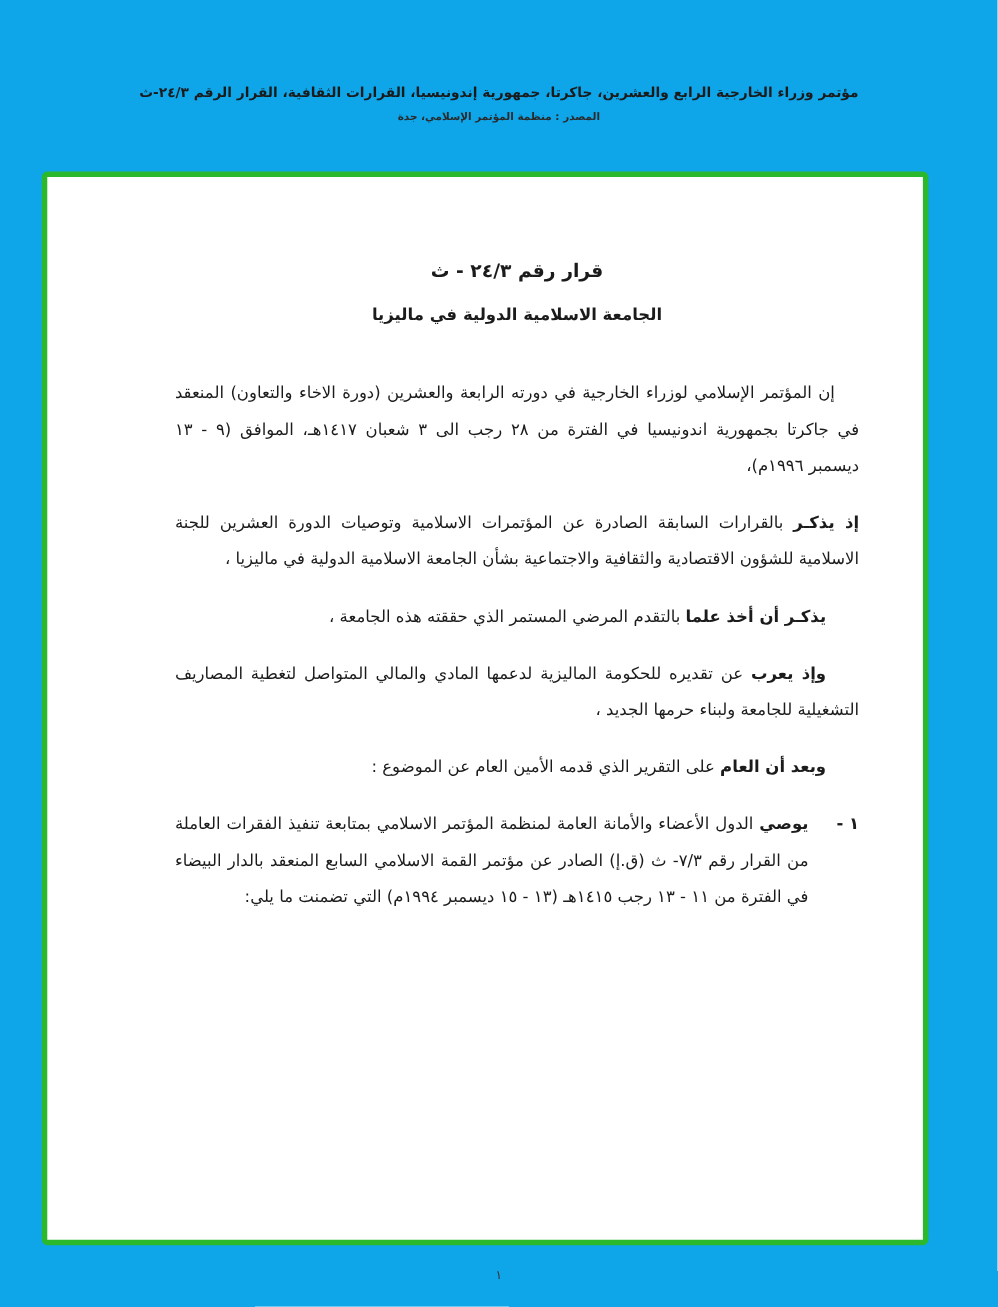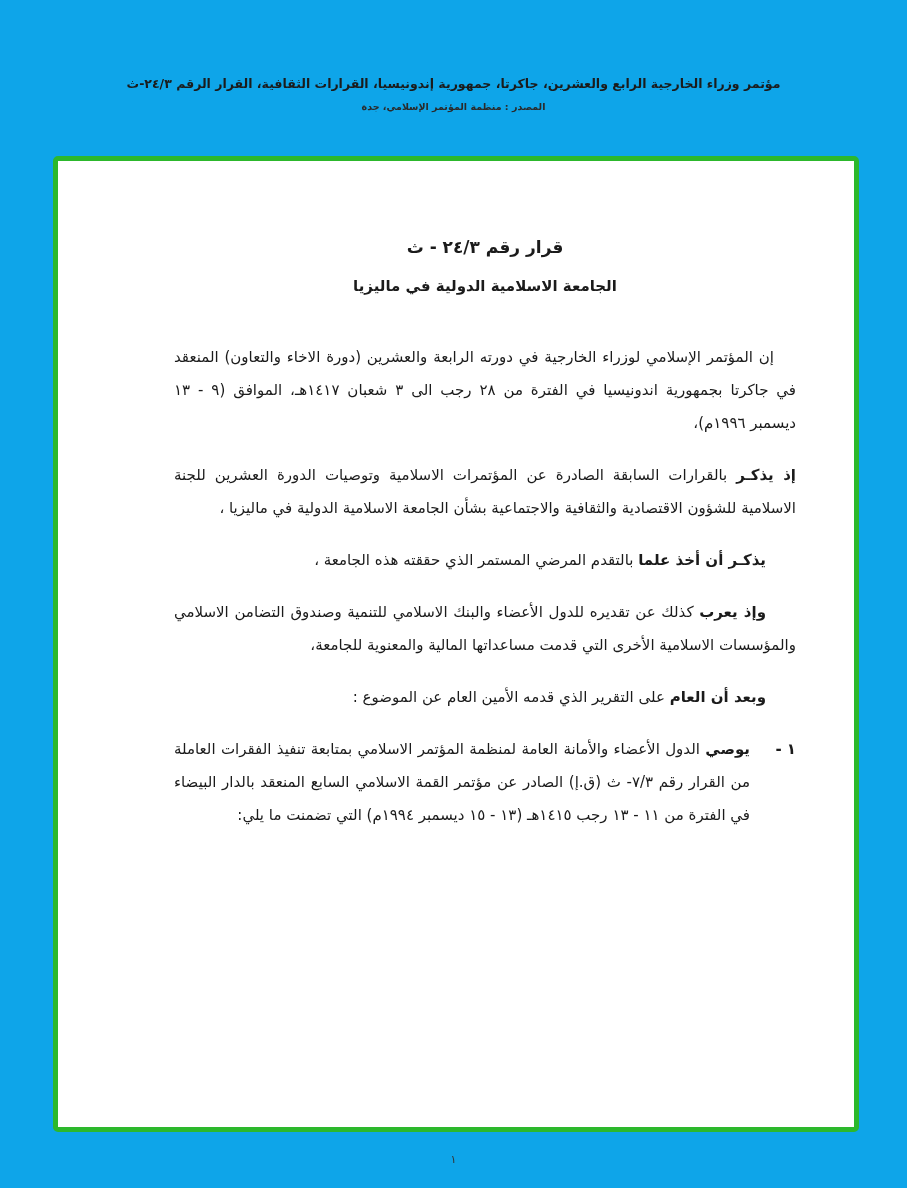--- a/index.html
+++ b/index.html
@@ -24,21 +24,21 @@
   }
   .top-header .line2{
     font-size:9.5px;
     font-weight:bold;
     margin-top:10px;
     color:#2a2a2a;
   }
   
   .frame{
     position:absolute;
-    left:53px;top:156px;
+    left:38px;top:156px;
     width:796px;height:966px;
     border:5px solid #2cb82c;
     border-radius:5px;
     background:#ffffff;
   }
   .content{
     direction:rtl;
     padding:76px 58px 0 116px;
     text-align:justify;
   }
@@ -111,25 +111,25 @@
       <p class="para flush">
         <span class="lead">إذ يذكـر</span>
         <span>بالقرارات السابقة الصادرة عن المؤتمرات الاسلامية وتوصيات الدورة العشرين للجنة الاسلامية للشؤون الاقتصادية والثقافية والاجتماعية بشأن الجامعة الاسلامية الدولية في ماليزيا ،</span>
       </p>
 
       <p class="para">
         <span class="lead">يذكـر أن أخذ علما</span>
         <span>بالتقدم المرضي المستمر الذي حققته هذه الجامعة ،</span>
       </p>
 
-
       <p class="para">
         <span class="lead">وإذ يعرب</span>
-        <span>كذلك عن تقديره للدول الأعضاء والبنك الاسلامي للتنمية وصندوق التضامن الاسلامي والمؤسسات الاسلامية الأخرى التي قدمت مساعداتها المالية والمعنوية للجامعة،</span>
+        <span>عن تقديره للحكومة الماليزية لدعمها المادي والمالي المتواصل لتغطية المصاريف التشغيلية للجامعة ولبناء حرمها الجديد ،</span>
       </p>
+
 
       <p class="para">
         <span class="lead">وبعد أن العام</span>
         <span>على التقرير الذي قدمه الأمين العام عن الموضوع :</span>
       </p>
 
       <div class="list-item">
         <span class="num">١ -</span>
         <div class="itext">
           <span class="lead">يوصي</span>

